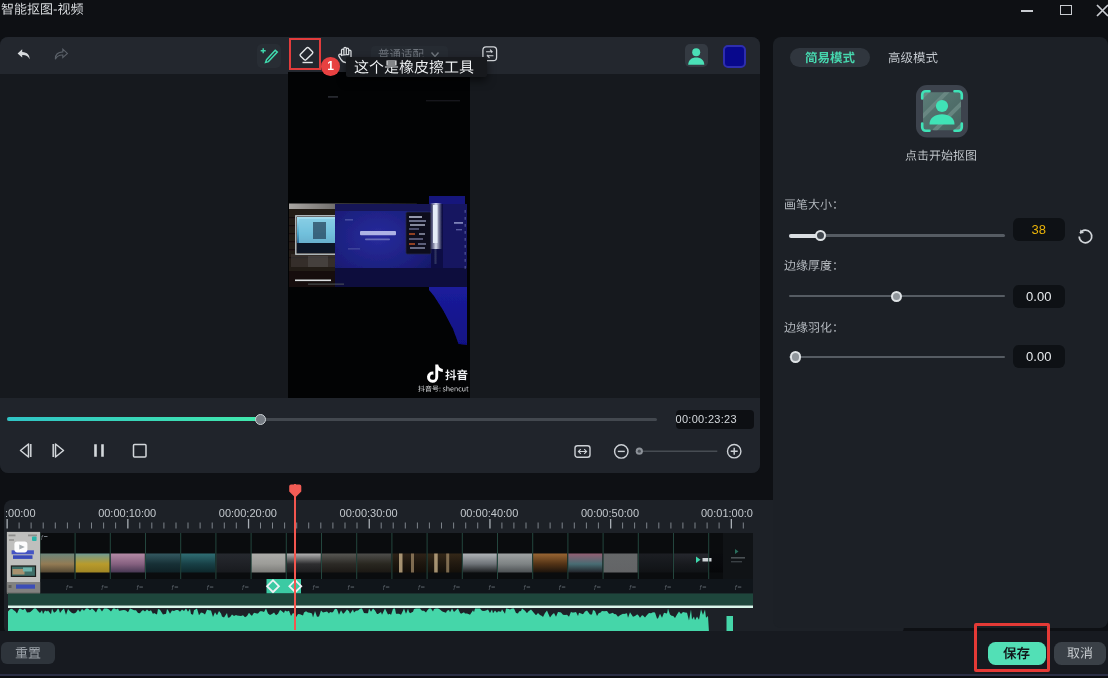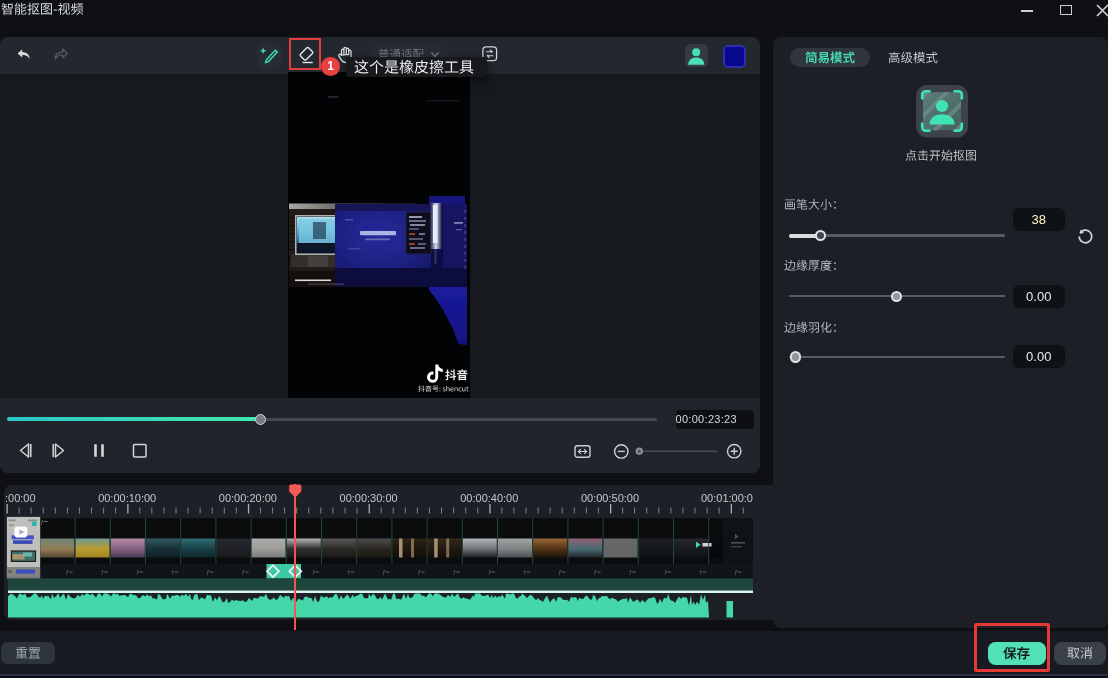--- a/index.html
+++ b/index.html
@@ -182,21 +182,21 @@
 <path d="M4.6 8.5 h7.8 m-5.6 -2.4 l-2.4 2.4 2.4 2.4 m3.4 -4.8 l2.4 2.4 -2.4 2.4" stroke-width="1.1"></path>
 <circle cx="47.3" cy="8.4" r="6.7"></circle>
         <path d="M43.8 8.4 h7"></path>
 <circle cx="160.2" cy="8.2" r="6.7"></circle>
         <path d="M156.7 8.2 h7 M160.2 4.7 v7"></path>
 </g>
 <line x1="65" y1="8.2" x2="143.3" y2="8.2" stroke="#474c53" stroke-width="1.6"></line>
 <circle cx="65.3" cy="8.2" r="3.6" fill="#8d9299"></circle>
       <circle cx="65.3" cy="8.2" r="1.6" fill="#4a5057"></circle>
 </svg>
-<div class="abs" style="left:4px;top:485px;width:900px;height:135px;background:#1d2127;border-radius:8px;overflow:hidden">
+<div class="abs" style="left:4px;top:500px;width:900px;height:135px;background:#1d2127;border-radius:8px;overflow:hidden">
       <svg class="abs" style="left:0;top:0" width="753" height="135" viewBox="0 0 753 135">
         <text x="1" y="16.5" font-size="11" fill="#c3c8cd" text-anchor="start" font-family="Liberation Sans">:00:00</text>
         <text x="123.2" y="16.5" font-size="11" fill="#c3c8cd" text-anchor="middle" font-family="Liberation Sans">00:00:10:00</text>
         <text x="243.9" y="16.5" font-size="11" fill="#c3c8cd" text-anchor="middle" font-family="Liberation Sans">00:00:20:00</text>
         <text x="364.6" y="16.5" font-size="11" fill="#c3c8cd" text-anchor="middle" font-family="Liberation Sans">00:00:30:00</text>
         <text x="485.3" y="16.5" font-size="11" fill="#c3c8cd" text-anchor="middle" font-family="Liberation Sans">00:00:40:00</text>
         <text x="606.0" y="16.5" font-size="11" fill="#c3c8cd" text-anchor="middle" font-family="Liberation Sans">00:00:50:00</text>
         <text x="697" y="16.5" font-size="11" fill="#c3c8cd" text-anchor="start" font-family="Liberation Sans">00:01:00:0</text>
         <rect x="2.5" y="19" width="1.3" height="9.5" fill="#a9afb5"></rect>
         <rect x="14.6" y="22.5" width="1" height="6" fill="#7d838a"></rect>
@@ -534,21 +534,21 @@
       </svg>
     </div>
 <div style="position:absolute;left:784.0px;top:197.5px">
       <svg width="61" height="16" viewBox="0 0 61 16" style="display:block;overflow:visible">
         <path transform="translate(0,10.8)" fill="#b7bcc2" d="M1.1 -9.3H10.9V-8.5H1.1ZM5.6 -6.8H6.4V-2.0H5.6ZM3.8 -4.1V-2.5H8.1V-4.1ZM3.8 -6.3V-4.8H8.1V-6.3ZM3.1 -7.1H8.9V-1.7H3.1ZM10.0 -6.4H10.9V0.9H10.0ZM1.1 -6.3H2.0V-0.5H10.6V0.4H1.1Z M21.7 -6.9 22.2 -6.1Q21.4 -5.9 20.3 -5.8Q19.3 -5.6 18.2 -5.5Q17.1 -5.4 16.0 -5.3Q14.8 -5.2 13.7 -5.1Q13.7 -5.3 13.7 -5.5Q13.6 -5.7 13.5 -5.9Q14.6 -5.9 15.7 -6.0Q16.9 -6.1 18.0 -6.3Q19.1 -6.4 20.0 -6.5Q21.0 -6.7 21.7 -6.9ZM17.1 -5.7H18.0V-0.5Q18.0 -0.2 18.2 -0.1Q18.3 0.0 18.9 0.0Q19.0 0.0 19.3 0.0Q19.5 0.0 19.8 0.0Q20.2 0.0 20.5 0.0Q20.8 0.0 21.1 0.0Q21.4 0.0 21.5 0.0Q21.8 0.0 22.0 -0.1Q22.1 -0.2 22.2 -0.4Q22.3 -0.7 22.3 -1.3Q22.5 -1.2 22.7 -1.1Q22.9 -1.0 23.1 -0.9Q23.1 -0.2 22.9 0.1Q22.8 0.5 22.5 0.7Q22.2 0.8 21.6 0.8Q21.5 0.8 21.2 0.8Q20.9 0.8 20.6 0.8Q20.2 0.8 19.8 0.8Q19.5 0.8 19.2 0.8Q18.9 0.8 18.8 0.8Q18.2 0.8 17.8 0.7Q17.4 0.6 17.3 0.3Q17.1 0.0 17.1 -0.5ZM13.3 -4.0 22.2 -4.7 22.2 -4.0 13.4 -3.2ZM12.7 -1.9 23.2 -2.8 23.3 -2.0 12.8 -1.1ZM14.0 -8.9H17.7V-8.2H14.0ZM18.7 -8.9H23.2V-8.2H18.7ZM14.2 -10.1 15.1 -9.9Q14.9 -9.3 14.6 -8.6Q14.2 -8.0 13.9 -7.4Q13.6 -6.9 13.2 -6.5Q13.1 -6.5 13.0 -6.6Q12.8 -6.7 12.7 -6.8Q12.5 -6.9 12.4 -7.0Q13.0 -7.5 13.5 -8.4Q13.9 -9.2 14.2 -10.1ZM18.9 -10.1 19.8 -9.9Q19.5 -9.0 19.0 -8.1Q18.5 -7.2 17.9 -6.6Q17.8 -6.7 17.7 -6.8Q17.5 -6.9 17.4 -7.0Q17.3 -7.1 17.1 -7.1Q17.7 -7.7 18.2 -8.5Q18.7 -9.3 18.9 -10.1ZM14.8 -8.4 15.6 -8.7Q15.9 -8.2 16.1 -7.7Q16.4 -7.2 16.5 -6.8L15.7 -6.5Q15.6 -6.9 15.3 -7.4Q15.1 -7.9 14.8 -8.4ZM19.8 -8.4 20.6 -8.6Q20.8 -8.3 21.0 -7.8Q21.3 -7.4 21.4 -7.1L20.6 -6.8Q20.5 -7.1 20.3 -7.6Q20.0 -8.0 19.8 -8.4Z M24.7 -6.6H35.3V-5.7H24.7ZM30.6 -6.3Q31.0 -4.8 31.7 -3.6Q32.3 -2.3 33.3 -1.4Q34.3 -0.4 35.5 0.1Q35.4 0.2 35.3 0.3Q35.1 0.5 35.0 0.6Q34.9 0.8 34.8 0.9Q33.5 0.3 32.5 -0.7Q31.5 -1.7 30.8 -3.1Q30.2 -4.4 29.7 -6.0ZM29.5 -10.1H30.5Q30.5 -9.3 30.5 -8.3Q30.4 -7.4 30.3 -6.4Q30.1 -5.3 29.8 -4.3Q29.5 -3.2 28.9 -2.3Q28.3 -1.3 27.4 -0.5Q26.5 0.3 25.2 0.9Q25.1 0.8 24.9 0.5Q24.7 0.3 24.5 0.2Q25.8 -0.4 26.7 -1.1Q27.5 -1.9 28.1 -2.8Q28.6 -3.7 28.9 -4.7Q29.2 -5.7 29.4 -6.6Q29.5 -7.6 29.5 -8.5Q29.5 -9.4 29.5 -10.1Z M41.6 -9.9H42.5V-0.3Q42.5 0.2 42.4 0.4Q42.3 0.7 41.9 0.8Q41.6 0.9 41.0 0.9Q40.5 1.0 39.6 1.0Q39.6 0.8 39.5 0.7Q39.5 0.5 39.4 0.3Q39.3 0.2 39.2 0.0Q39.7 0.0 40.1 0.0Q40.5 0.0 40.8 0.0Q41.1 0.0 41.2 0.0Q41.4 0.0 41.5 -0.0Q41.6 -0.1 41.6 -0.3ZM44.5 -6.9 45.3 -7.2Q45.9 -6.3 46.3 -5.4Q46.8 -4.4 47.2 -3.5Q47.6 -2.6 47.7 -1.8L46.7 -1.5Q46.6 -2.2 46.3 -3.1Q45.9 -4.0 45.4 -5.0Q45.0 -6.0 44.5 -6.9ZM38.4 -7.1 39.4 -6.9Q39.2 -6.1 38.9 -5.1Q38.6 -4.1 38.2 -3.2Q37.8 -2.3 37.2 -1.7Q37.1 -1.7 37.0 -1.8Q36.8 -1.9 36.7 -2.0Q36.5 -2.1 36.4 -2.1Q36.9 -2.8 37.3 -3.6Q37.7 -4.5 38.0 -5.4Q38.3 -6.3 38.4 -7.1Z M51.0 -5.8Q50.6 -5.8 50.4 -6.1Q50.1 -6.3 50.1 -6.7Q50.1 -7.1 50.4 -7.4Q50.6 -7.6 51.0 -7.6Q51.4 -7.6 51.6 -7.4Q51.9 -7.1 51.9 -6.7Q51.9 -6.3 51.6 -6.1Q51.4 -5.8 51.0 -5.8ZM51.0 0.0Q50.6 0.0 50.4 -0.2Q50.1 -0.4 50.1 -0.8Q50.1 -1.3 50.4 -1.5Q50.6 -1.8 51.0 -1.8Q51.4 -1.8 51.6 -1.5Q51.9 -1.3 51.9 -0.8Q51.9 -0.4 51.6 -0.2Q51.4 0.0 51.0 0.0Z"></path>
       </svg>
     </div>
     <div class="abs" style="left:789px;top:234.4px;width:215.5px;height:2.6px;background:#565c63;border-radius:2px"></div>
     <div class="abs" style="left:789px;top:233.7px;width:31.3px;height:4px;background:#dadee2;border-radius:2px"></div>
     <div class="abs" style="left:814.6px;top:230.0px;width:11.4px;height:11.4px;border-radius:50%;background:#40464d;border:2px solid #dfe3e6"></div>
-    <div class="abs" style="left:1013px;top:208px;width:51.5px;height:23px;background:#0e1115;border-radius:6px;color:#fef9c3;font-size:13px;line-height:23px;text-align:center">38</div>
+    <div class="abs" style="left:1013px;top:218px;width:51.5px;height:23px;background:#0e1115;border-radius:6px;color:#eab308;font-size:13px;line-height:23px;text-align:center">38</div>
 <div style="position:absolute;left:784.0px;top:259.0px">
       <svg width="61" height="16" viewBox="0 0 61 16" style="display:block;overflow:visible">
         <path transform="translate(0,10.8)" fill="#b7bcc2" d="M4.1 -7.9H10.5V-7.1H4.1ZM10.1 -7.9H11.0Q11.0 -7.9 11.0 -7.9Q11.0 -7.8 11.0 -7.7Q11.0 -7.6 11.0 -7.5Q11.0 -6.0 10.9 -4.9Q10.8 -3.8 10.8 -3.1Q10.7 -2.5 10.6 -2.1Q10.4 -1.7 10.3 -1.5Q10.1 -1.2 9.9 -1.2Q9.7 -1.1 9.4 -1.0Q9.1 -1.0 8.6 -1.0Q8.2 -1.0 7.7 -1.0Q7.6 -1.3 7.6 -1.5Q7.5 -1.8 7.4 -2.0Q7.9 -1.9 8.3 -1.9Q8.8 -1.9 9.0 -1.9Q9.2 -1.9 9.3 -1.9Q9.4 -2.0 9.5 -2.1Q9.6 -2.2 9.7 -2.6Q9.8 -2.9 9.9 -3.6Q10.0 -4.2 10.0 -5.3Q10.1 -6.3 10.1 -7.8ZM6.6 -9.9H7.6Q7.5 -8.5 7.4 -7.2Q7.3 -5.9 7.0 -4.7Q6.7 -3.6 6.1 -2.6Q5.5 -1.7 4.4 -1.0Q4.3 -1.2 4.1 -1.4Q3.9 -1.6 3.8 -1.7Q4.8 -2.3 5.4 -3.1Q5.9 -4.0 6.2 -5.1Q6.5 -6.1 6.5 -7.4Q6.6 -8.6 6.6 -9.9ZM3.0 -6.0V-0.9H2.1V-5.1H0.5V-6.0ZM1.0 -9.4 1.7 -9.9Q2.0 -9.6 2.4 -9.2Q2.7 -8.9 3.1 -8.5Q3.4 -8.2 3.6 -7.9L2.8 -7.3Q2.6 -7.6 2.3 -8.0Q2.0 -8.3 1.7 -8.7Q1.3 -9.1 1.0 -9.4ZM2.5 -1.5Q2.8 -1.5 3.1 -1.2Q3.4 -1.0 3.9 -0.7Q4.5 -0.3 5.3 -0.2Q6.1 -0.1 7.2 -0.1Q7.7 -0.1 8.3 -0.1Q8.9 -0.1 9.5 -0.1Q10.1 -0.2 10.7 -0.2Q11.2 -0.3 11.7 -0.3Q11.6 -0.2 11.6 -0.0Q11.5 0.2 11.5 0.4Q11.4 0.6 11.4 0.7Q11.1 0.7 10.5 0.7Q10.0 0.8 9.4 0.8Q8.8 0.8 8.2 0.8Q7.6 0.8 7.1 0.8Q5.9 0.8 5.1 0.7Q4.3 0.6 3.7 0.1Q3.3 -0.1 3.0 -0.4Q2.7 -0.6 2.5 -0.6Q2.3 -0.6 2.1 -0.4Q1.8 -0.2 1.5 0.2Q1.3 0.6 1.0 1.0L0.3 0.1Q0.9 -0.6 1.5 -1.0Q2.1 -1.5 2.5 -1.5Z M16.4 -6.3H23.5V-5.5H16.4ZM18.1 -9.3H21.6V-8.6H18.1ZM17.7 -7.7H21.5V-7.1H17.7ZM19.8 -6.1 20.5 -5.8Q20.1 -5.4 19.4 -4.9Q18.8 -4.5 18.1 -4.2Q17.4 -3.8 16.7 -3.5Q16.7 -3.6 16.6 -3.7Q16.5 -3.9 16.4 -4.0Q16.3 -4.1 16.3 -4.2Q16.9 -4.4 17.6 -4.7Q18.3 -5.0 18.8 -5.3Q19.4 -5.7 19.8 -6.1ZM18.6 -4.6 19.2 -5.0Q19.9 -4.4 20.2 -3.8Q20.6 -3.2 20.8 -2.5Q21.0 -1.8 21.0 -1.2Q21.0 -0.6 20.8 -0.1Q20.7 0.4 20.4 0.6Q20.2 0.8 19.9 0.9Q19.7 0.9 19.4 0.9Q19.2 0.9 19.0 0.9Q18.8 0.9 18.6 0.9Q18.6 0.8 18.5 0.6Q18.5 0.3 18.4 0.2Q18.6 0.2 18.8 0.2Q19.0 0.2 19.2 0.2Q19.4 0.2 19.5 0.2Q19.7 0.1 19.8 -0.0Q20.0 -0.2 20.1 -0.6Q20.2 -0.9 20.2 -1.4Q20.2 -1.9 20.0 -2.5Q19.8 -3.1 19.5 -3.6Q19.1 -4.2 18.6 -4.6ZM19.5 -4.0 20.1 -3.6Q19.7 -3.3 19.2 -2.9Q18.7 -2.6 18.1 -2.3Q17.5 -2.0 17.0 -1.8Q16.9 -1.9 16.8 -2.1Q16.6 -2.3 16.5 -2.4Q17.0 -2.6 17.6 -2.8Q18.2 -3.1 18.7 -3.4Q19.2 -3.7 19.5 -4.0ZM20.1 -2.6 20.7 -2.3Q20.3 -1.8 19.6 -1.3Q19.0 -0.7 18.2 -0.3Q17.5 0.1 16.8 0.4Q16.7 0.2 16.6 0.1Q16.4 -0.1 16.3 -0.2Q17.0 -0.5 17.7 -0.9Q18.4 -1.2 19.1 -1.7Q19.7 -2.2 20.1 -2.6ZM21.4 -9.3H21.5L21.6 -9.4L22.2 -9.3Q22.1 -8.8 22.0 -8.2Q21.9 -7.6 21.8 -7.0Q21.7 -6.4 21.5 -5.9L20.7 -6.0Q20.9 -6.5 21.0 -7.1Q21.1 -7.7 21.2 -8.3Q21.3 -8.8 21.4 -9.2ZM22.7 -4.9 23.3 -4.4Q22.8 -4.1 22.3 -3.8Q21.8 -3.6 21.3 -3.3Q20.8 -3.1 20.4 -2.9L19.9 -3.4Q20.3 -3.6 20.8 -3.8Q21.3 -4.1 21.8 -4.4Q22.3 -4.7 22.7 -4.9ZM22.0 -3.9Q22.1 -3.1 22.3 -2.4Q22.5 -1.7 22.8 -1.2Q23.1 -0.6 23.6 -0.3Q23.4 -0.2 23.3 0.0Q23.1 0.2 23.0 0.4Q22.5 -0.1 22.2 -0.7Q21.9 -1.3 21.6 -2.1Q21.4 -2.9 21.3 -3.7ZM18.0 -10.1 18.8 -10.0Q18.7 -9.5 18.6 -9.0Q18.4 -8.4 18.3 -7.9Q18.2 -7.4 18.0 -7.1H17.2Q17.4 -7.5 17.5 -8.0Q17.6 -8.5 17.7 -9.1Q17.9 -9.6 18.0 -10.1ZM12.9 -2.2Q12.8 -2.3 12.8 -2.4Q12.7 -2.5 12.7 -2.7Q12.6 -2.8 12.6 -2.9Q12.8 -3.0 13.0 -3.2Q13.2 -3.4 13.5 -3.7Q13.6 -3.9 13.9 -4.3Q14.1 -4.6 14.5 -5.2Q14.8 -5.7 15.2 -6.3Q15.5 -6.9 15.8 -7.5L16.5 -7.1Q15.8 -5.9 15.0 -4.7Q14.2 -3.5 13.4 -2.6V-2.6Q13.4 -2.6 13.3 -2.6Q13.2 -2.5 13.1 -2.5Q13.0 -2.4 12.9 -2.3Q12.9 -2.2 12.9 -2.2ZM12.9 -2.2 12.8 -2.9 13.2 -3.2 16.1 -4.0Q16.1 -3.8 16.1 -3.6Q16.2 -3.4 16.2 -3.2Q15.2 -2.9 14.5 -2.8Q13.9 -2.6 13.6 -2.5Q13.2 -2.4 13.1 -2.3Q12.9 -2.2 12.9 -2.2ZM12.8 -5.1Q12.8 -5.2 12.7 -5.3Q12.7 -5.4 12.6 -5.6Q12.5 -5.8 12.5 -5.9Q12.7 -5.9 12.8 -6.1Q13.0 -6.3 13.2 -6.6Q13.3 -6.7 13.5 -7.1Q13.7 -7.4 14.0 -7.9Q14.2 -8.4 14.5 -8.9Q14.7 -9.4 14.9 -10.0L15.7 -9.7Q15.4 -8.9 15.0 -8.2Q14.6 -7.4 14.1 -6.7Q13.7 -6.1 13.3 -5.5V-5.5Q13.3 -5.5 13.2 -5.5Q13.1 -5.4 13.0 -5.4Q12.9 -5.3 12.9 -5.2Q12.8 -5.1 12.8 -5.1ZM12.8 -5.1 12.8 -5.7 13.2 -6.0 15.3 -6.2Q15.3 -6.1 15.3 -5.8Q15.2 -5.6 15.3 -5.5Q14.5 -5.4 14.1 -5.3Q13.6 -5.3 13.4 -5.2Q13.1 -5.2 13.0 -5.1Q12.8 -5.1 12.8 -5.1ZM12.6 -0.6Q13.0 -0.8 13.6 -1.0Q14.2 -1.3 14.9 -1.5Q15.6 -1.8 16.2 -2.0L16.4 -1.3Q15.5 -0.9 14.5 -0.5Q13.5 -0.1 12.8 0.2Z M26.5 -1.9H35.5V-1.2H26.5ZM27.5 -3.9H33.5V-3.2H27.5ZM28.4 -6.0V-5.2H33.2V-6.0ZM28.4 -7.4V-6.6H33.2V-7.4ZM27.6 -8.0H34.1V-4.6H27.6ZM30.5 -2.5H31.4V-0.0Q31.4 0.3 31.3 0.5Q31.2 0.7 30.9 0.8Q30.6 0.8 30.1 0.9Q29.6 0.9 28.9 0.9Q28.8 0.7 28.8 0.5Q28.7 0.3 28.6 0.1Q29.0 0.1 29.3 0.2Q29.7 0.2 29.9 0.2Q30.2 0.2 30.3 0.2Q30.4 0.1 30.5 0.1Q30.5 0.1 30.5 -0.1ZM33.3 -3.9H33.6L33.7 -3.9L34.3 -3.5Q33.8 -3.2 33.3 -2.9Q32.7 -2.6 32.1 -2.4Q31.5 -2.2 30.9 -2.0Q30.9 -2.1 30.7 -2.3Q30.6 -2.4 30.5 -2.5Q31.0 -2.7 31.6 -2.9Q32.1 -3.1 32.6 -3.3Q33.0 -3.5 33.3 -3.7ZM26.1 -9.5H35.3V-8.6H26.1ZM25.6 -9.5H26.5V-5.9Q26.5 -5.2 26.4 -4.3Q26.4 -3.4 26.2 -2.5Q26.1 -1.6 25.9 -0.7Q25.6 0.2 25.2 0.9Q25.1 0.9 25.0 0.8Q24.8 0.7 24.7 0.6Q24.5 0.5 24.4 0.5Q24.8 -0.2 25.0 -1.0Q25.3 -1.9 25.4 -2.7Q25.5 -3.6 25.5 -4.4Q25.6 -5.2 25.6 -5.9Z M38.7 -6.7H47.2V-5.9H38.7ZM38.9 -3.2H45.7V-2.4H38.9ZM40.6 -7.7H41.5V-4.7H44.4V-7.7H45.3V-3.9H40.6ZM45.5 -3.2H45.7L45.8 -3.2L46.4 -2.9Q45.9 -2.0 45.1 -1.3Q44.3 -0.7 43.3 -0.2Q42.2 0.2 41.1 0.5Q39.9 0.7 38.7 0.9Q38.6 0.7 38.5 0.5Q38.4 0.3 38.3 0.1Q39.4 0.0 40.6 -0.2Q41.7 -0.4 42.6 -0.8Q43.6 -1.2 44.3 -1.7Q45.1 -2.3 45.5 -3.1ZM40.8 -2.6Q41.4 -1.8 42.4 -1.2Q43.4 -0.7 44.7 -0.3Q46.0 0.0 47.5 0.2Q47.4 0.3 47.3 0.4Q47.2 0.6 47.2 0.7Q47.1 0.8 47.0 1.0Q45.5 0.8 44.2 0.4Q42.8 -0.0 41.8 -0.7Q40.7 -1.3 40.0 -2.3ZM37.9 -8.9H47.4V-8.0H37.9ZM37.5 -8.9H38.4V-5.6Q38.4 -4.9 38.4 -4.1Q38.3 -3.2 38.2 -2.3Q38.1 -1.4 37.9 -0.6Q37.6 0.2 37.2 1.0Q37.2 0.9 37.0 0.8Q36.9 0.7 36.7 0.7Q36.6 0.6 36.4 0.6Q36.8 -0.1 37.0 -0.9Q37.2 -1.7 37.3 -2.5Q37.5 -3.4 37.5 -4.2Q37.5 -4.9 37.5 -5.6ZM41.7 -9.9 42.6 -10.1Q42.8 -9.8 43.0 -9.3Q43.2 -8.9 43.3 -8.6L42.3 -8.3Q42.3 -8.7 42.1 -9.1Q41.9 -9.6 41.7 -9.9Z M51.0 -5.8Q50.6 -5.8 50.4 -6.1Q50.1 -6.3 50.1 -6.7Q50.1 -7.1 50.4 -7.4Q50.6 -7.6 51.0 -7.6Q51.4 -7.6 51.6 -7.4Q51.9 -7.1 51.9 -6.7Q51.9 -6.3 51.6 -6.1Q51.4 -5.8 51.0 -5.8ZM51.0 0.0Q50.6 0.0 50.4 -0.2Q50.1 -0.4 50.1 -0.8Q50.1 -1.3 50.4 -1.5Q50.6 -1.8 51.0 -1.8Q51.4 -1.8 51.6 -1.5Q51.9 -1.3 51.9 -0.8Q51.9 -0.4 51.6 -0.2Q51.4 0.0 51.0 0.0Z"></path>
       </svg>
     </div>
     <div class="abs" style="left:789px;top:294.9px;width:215.5px;height:2.6px;background:#565c63;border-radius:2px"></div>
     <div class="abs" style="left:890.9px;top:290.5px;width:11.4px;height:11.4px;border-radius:50%;background:#90969c;border:2px solid #dfe3e6"></div>
     <div class="abs" style="left:1013px;top:284.7px;width:51.5px;height:23px;background:#0e1115;border-radius:6px;color:#e8ebee;font-size:13px;line-height:23px;text-align:center">0.00</div>
 <div style="position:absolute;left:784.0px;top:320.5px">
       <svg width="61" height="16" viewBox="0 0 61 16" style="display:block;overflow:visible">

